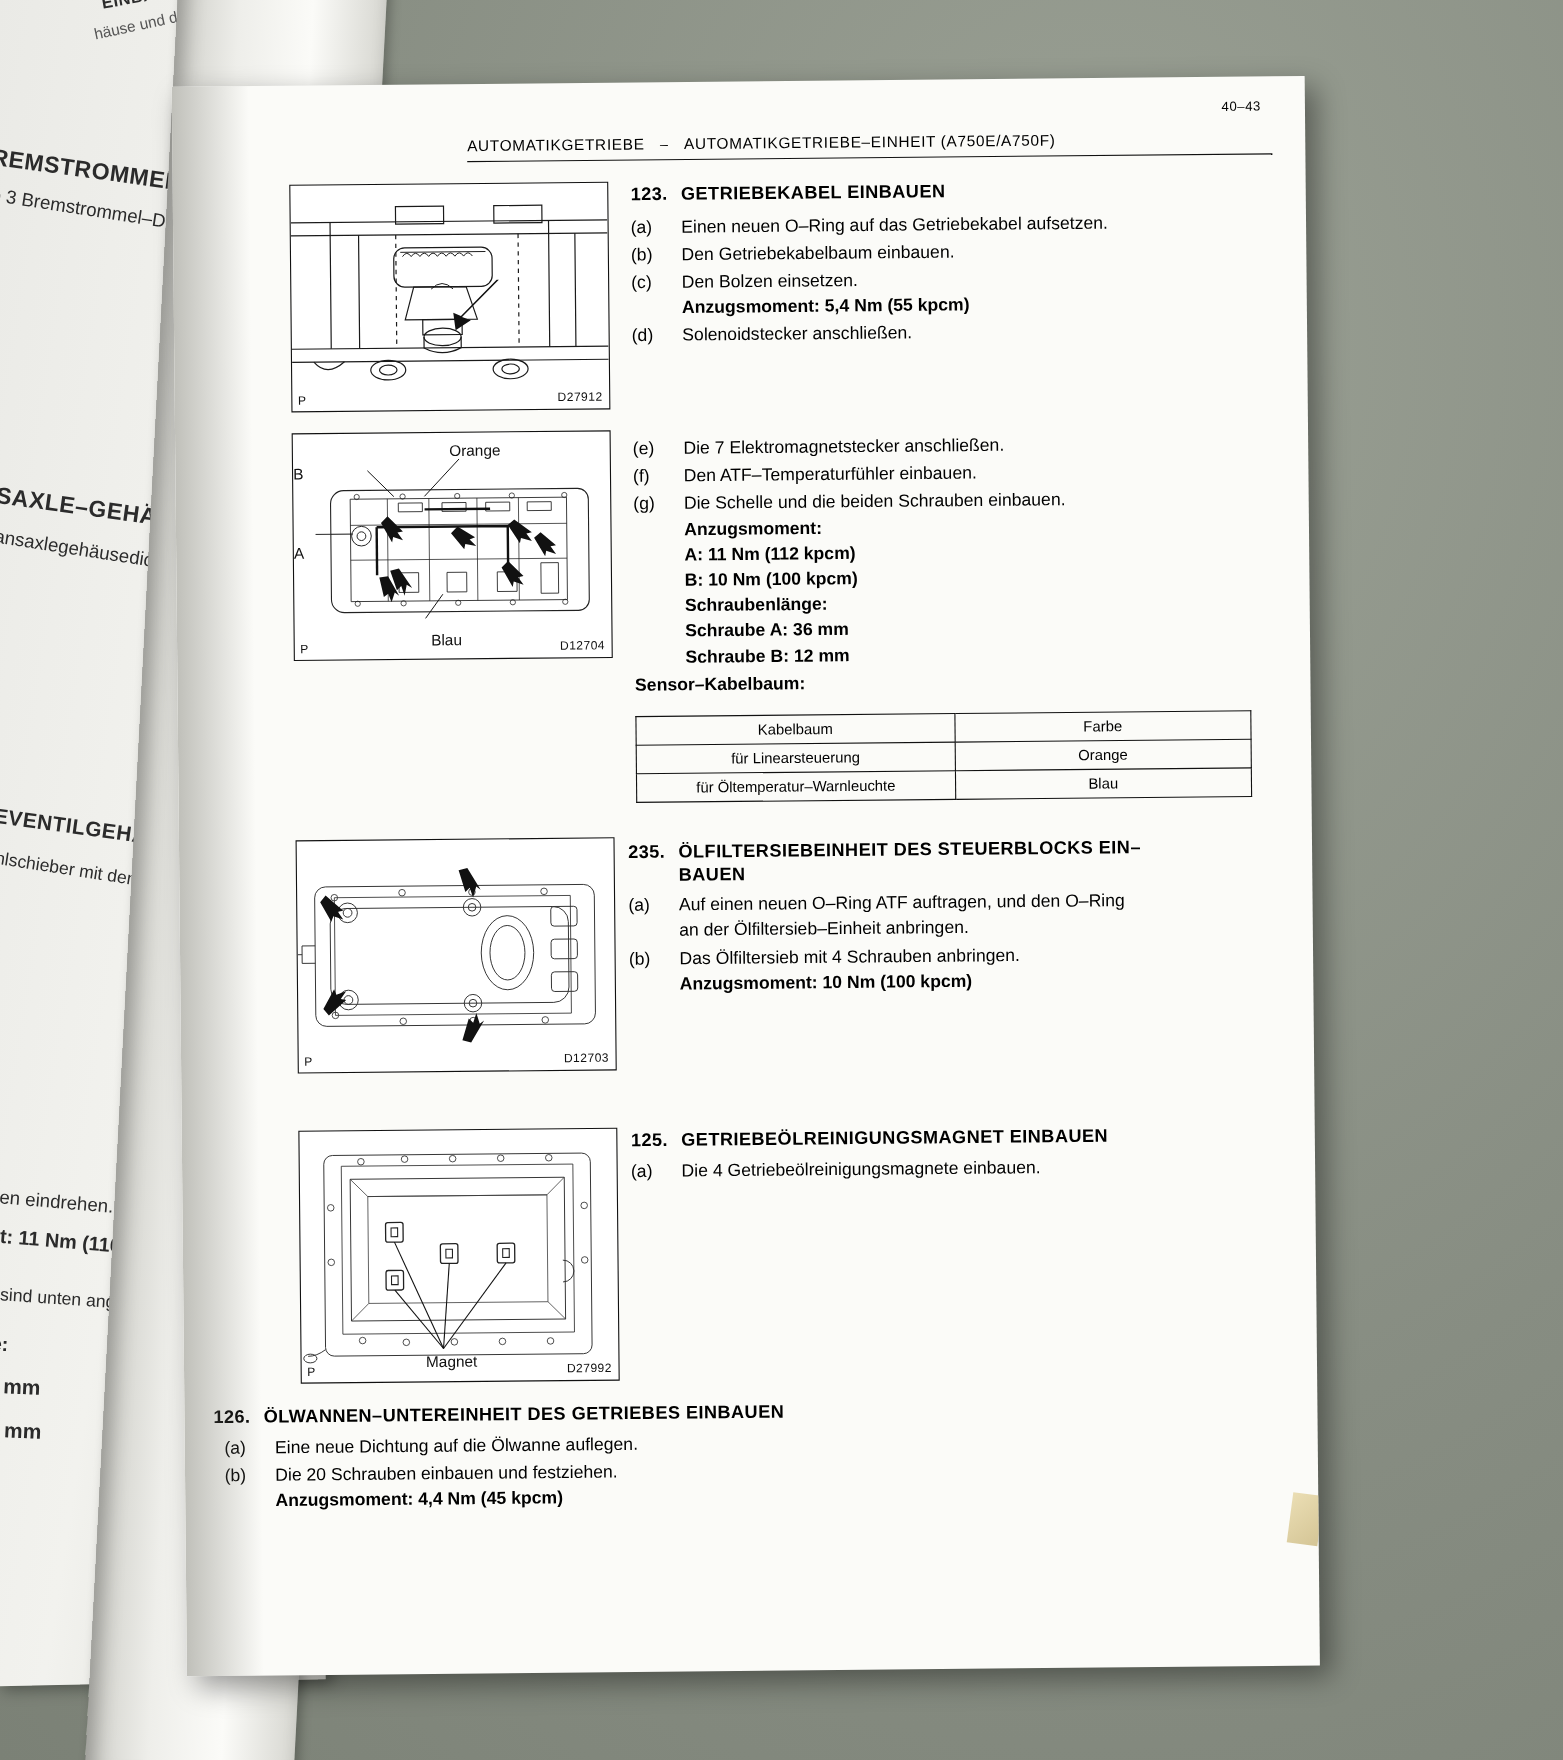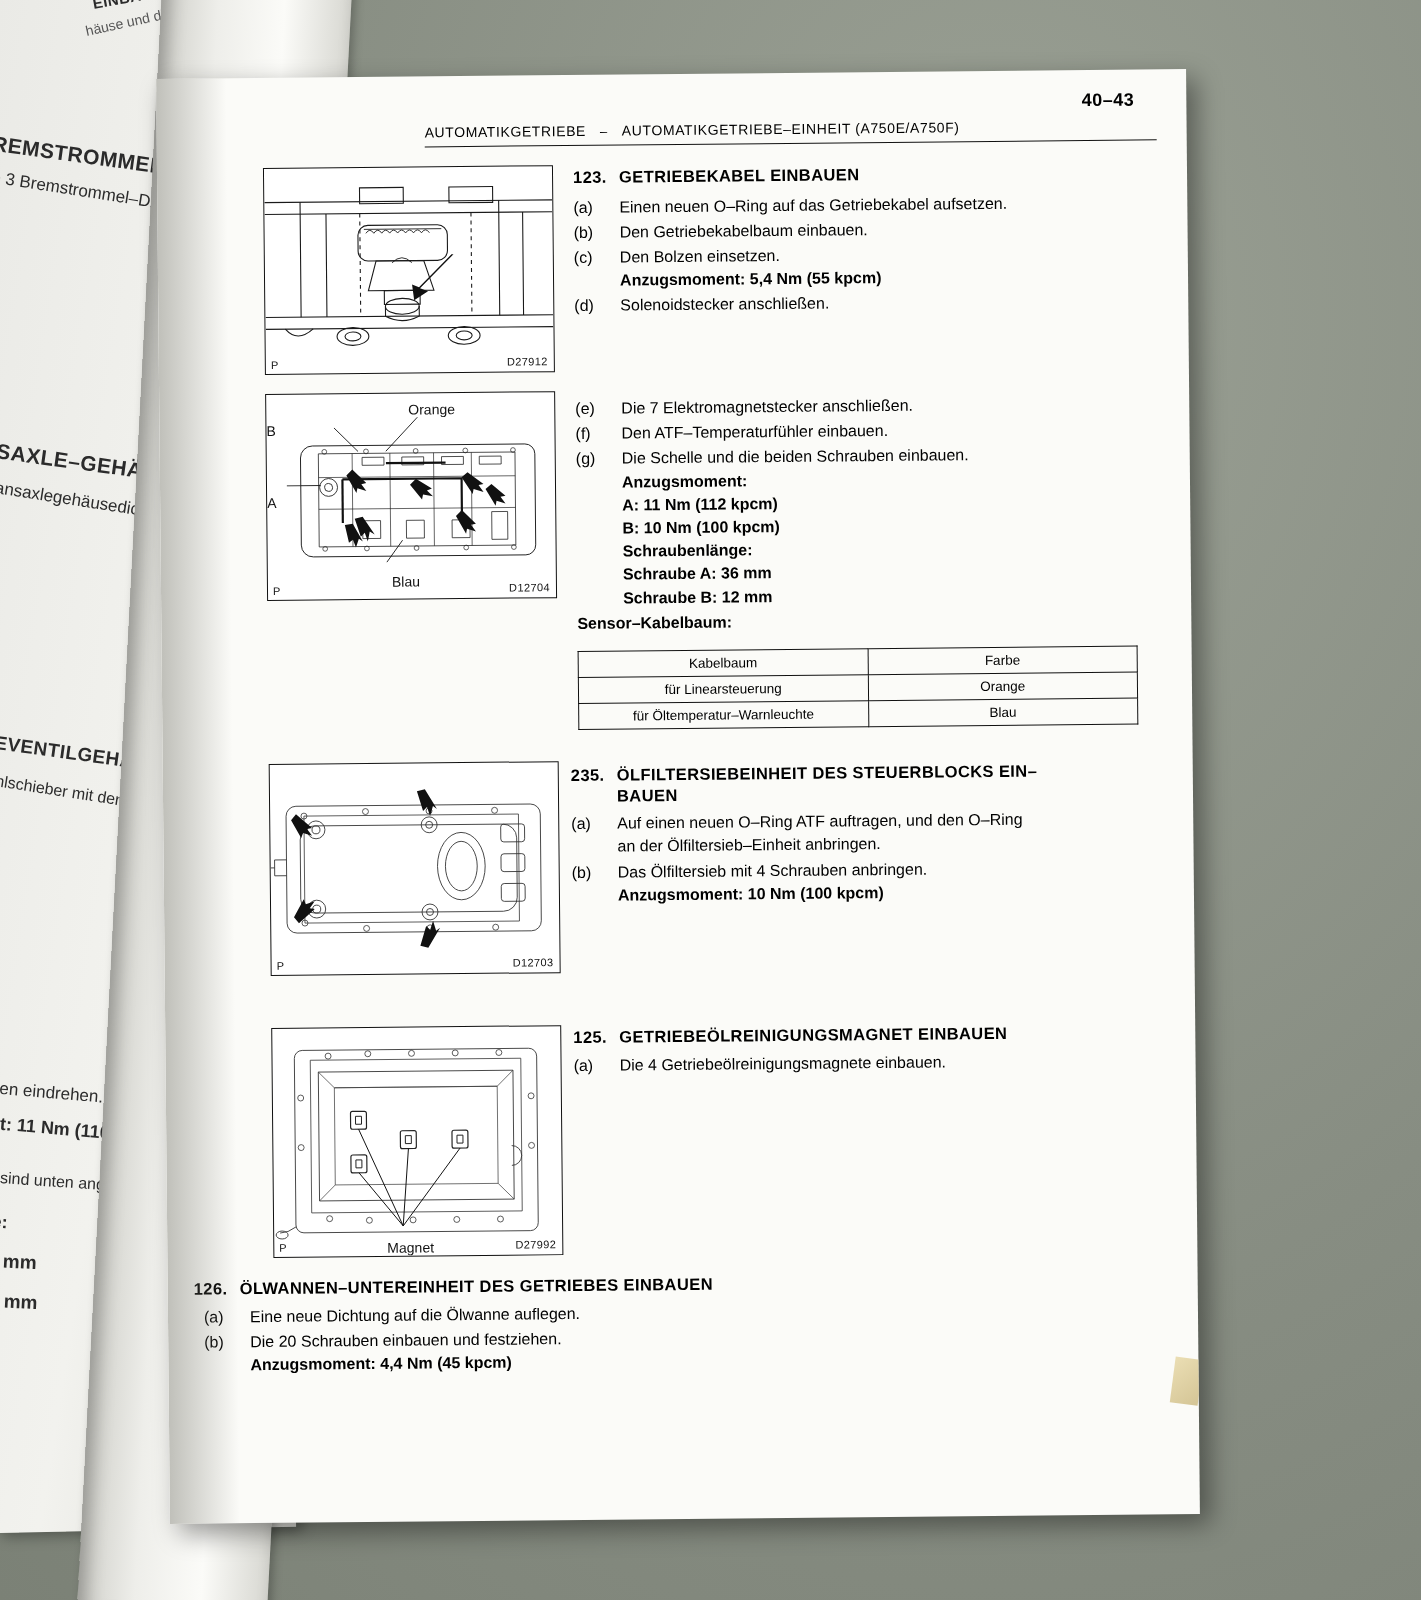--- a/index.html
+++ b/index.html
@@ -68,22 +68,22 @@
     content:"";
     position:absolute; right:-2px; bottom:110px; width:28px; height:46px;
     background:linear-gradient(135deg,#e8d9a8,#cdbb84);
     transform:rotate(8deg);
     pointer-events:none; z-index:6;
     opacity:.85;
   }
 
   
   .page-number {
-    position:absolute; right:52px; top:20px;
-    font-size:18px; font-weight:bold; letter-spacing:.5px;
+    position:absolute; right:40px; top:20px;
+    font-size:12px; font-weight:normal; letter-spacing:.5px;
   }
   .head-row {
     position:absolute; left:268px; top:48px; right:30px;
     display:flex; align-items:baseline; gap:14px;
     font-size:14px; letter-spacing:.6px;
   }
   .head-row .sep { font-size:13px; }
   .head-rule {
     position:absolute; left:268px; right:30px; top:70px;
     border-bottom:1.6px solid #111;
@@ -112,21 +112,21 @@
   .fig .lbl {
     position:absolute; font-size:14px; color:#111; white-space:nowrap;
   }
 
   .txtblk { position:absolute; }
   .num-head {
     display:flex; gap:12px;
     font-size:16.5px; font-weight:bold; letter-spacing:.4px;
     line-height:1.25;
   }
-  .num-head .n { min-width:34px; }
+  .num-head .n { min-width:34px;text-align:right; }
   .step {
     display:flex; gap:12px;
     font-size:16px; line-height:1.45; margin-top:2px;
   }
   .step .k { min-width:34px; }
   .bold-line {
     font-size:16px; font-weight:bold; line-height:1.45;
     margin-left:46px;
   }
   .bold-line.noind { margin-left:0; }
@@ -460,21 +460,21 @@
             <rect x="185" y="109" width="6" height="8"></rect>
           </g>
           <g stroke="#111" fill="none" stroke-width="1">
             <path d="M130 200 L86 102"></path>
             <path d="M130 200 L86 146"></path>
             <path d="M130 200 L136 122"></path>
             <path d="M130 200 L188 122"></path>
           </g>
         </svg>
       </div>
-      <div class="lbl" style="left:113px; top:202px;margin-top:10px;">Magnet</div>
+      <div class="lbl" style="left:113px; top:202px;">Magnet</div>
       <div class="pmark">P</div>
       <div class="code">D27992</div>
     </div>
 
     <div class="txtblk" style="left:378px; top:872px; width:600px;">
       <div class="num-head">
         <span class="n">125.</span>
         <span>GETRIEBEÖLREINIGUNGSMAGNET EINBAUEN</span>
       </div>
       <div style="height:4px"></div>

